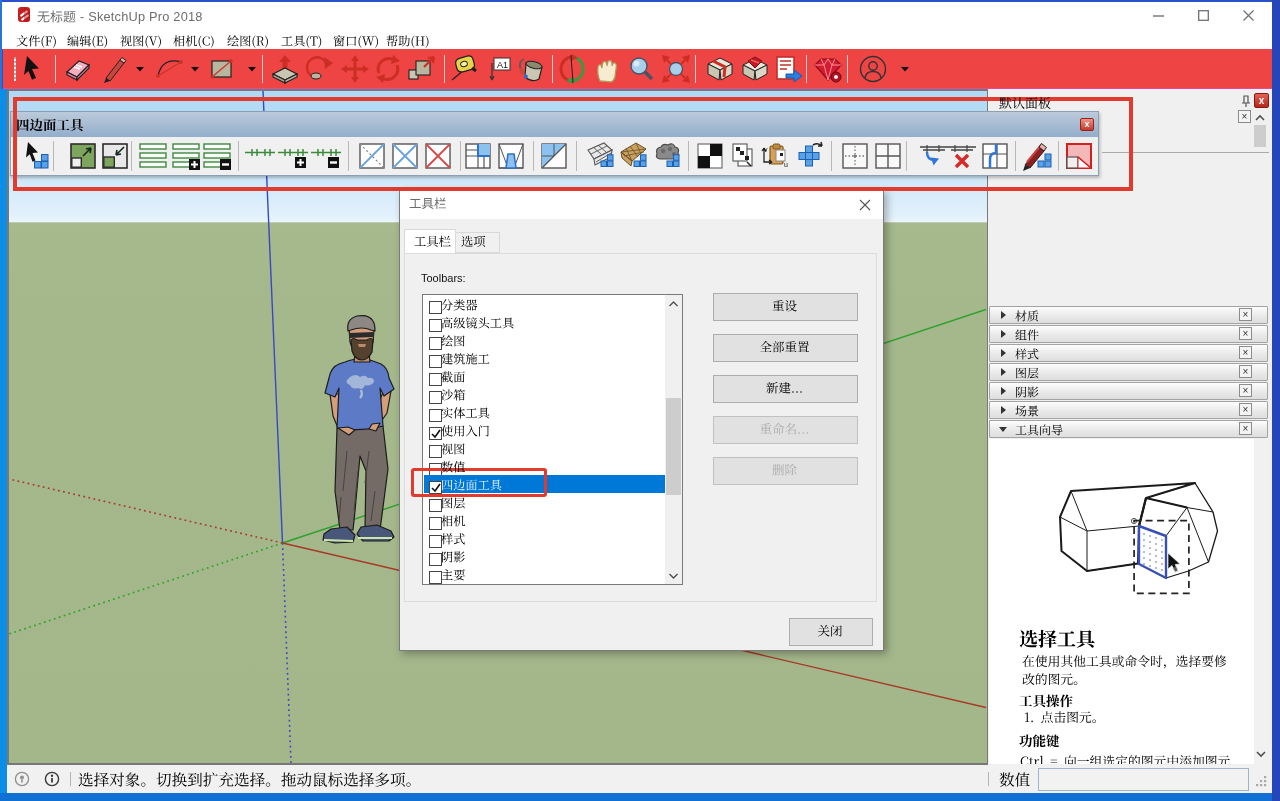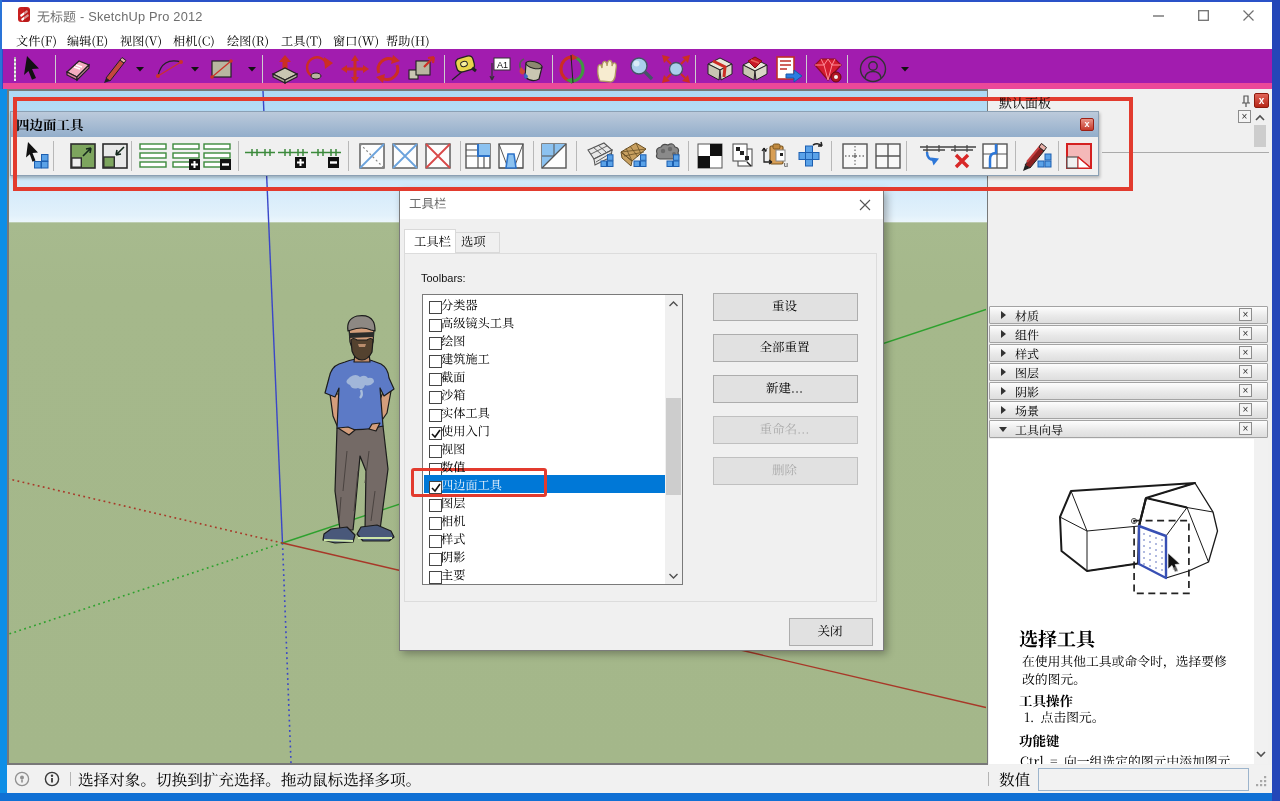--- a/index.html
+++ b/index.html
@@ -1,20 +1,20 @@
 <!DOCTYPE html>
 <html><head><meta charset="utf-8"><style>
 *{margin:0;padding:0;box-sizing:border-box}
 html,body{width:1280px;height:801px;overflow:hidden;font-family:"Liberation Sans",sans-serif}
 body{position:relative;background:#2a52c8}
 .abs{position:absolute}
 
 #titlebar{left:2px;top:2px;width:1270px;height:28px;background:#fff}
 #menubar{left:2px;top:30px;width:1270px;height:19px;background:#fff}
-#toolbar{left:3px;top:49px;width:1269px;height:40px;background:#a21caf;border-bottom:6px solid #ec4899}
+#toolbar{left:3px;top:49px;width:1269px;height:40px;background:#ef4444;border-bottom:1px solid #ec4899}
 #borderL{left:0;top:89px;width:7px;height:704px;background:#0d8ee6}
 #borderL2{left:0;top:0;width:2px;height:89px;background:#2a74d8}
 #borderR{right:0;top:0;width:8px;height:801px;background:#2446b8}
 #borderB{left:0;top:793px;width:1280px;height:8px;background:#1070d4}
 #client{left:7px;top:89px;width:1265px;height:676px;background:#f0f0f0}
 #viewport{left:0px;top:0px;width:981px;height:676px;border:2px solid #787878;border-right:1px solid #787878;overflow:hidden;background:linear-gradient(#aed9f4 0%,#c4e3f8 10%,#e2f1fb 18.5%,#ecf6fc 19.5%,#a7ba8e 19.6%,#a5b88b 30%,#a4b78a 100%)}
 
 #rpanel{left:981px;top:0px;width:284px;height:676px;background:#f0f0f0}
 .acc{position:absolute;left:8px;width:260px;height:18px;background:linear-gradient(#fdfdfd,#e8e8e8 60%,#dedede);border:1px solid #a3a3a3;border-radius:1px}
 .accx{position:absolute;width:13px;height:13px;background:#f4f4f4;border:1px solid #8c8c8c;font-size:10px;line-height:11px;text-align:center;color:#333}
@@ -350,21 +350,21 @@
 </div>
 <div class="abs" id="borderL"></div>
 <div class="abs" id="borderL2"></div>
 <div class="abs" id="borderB"></div>
 <div class="abs" id="borderR"></div>
 <svg class="abs" style="left:17px;top:6px;z-index:5" width="14" height="17" viewBox="0 0 14 17">
     <path d="M1,4 Q1,1 4,1 L10,1 Q13,1 13,4 L13,13 Q13,16 10,16 L4,16 Q1,16 1,13 Z" fill="#c82020"></path>
     <path d="M3,9 L10,4 L11,6 L4,11 Z M4,13 L11,8 L12,10 L5,15 Z" fill="#fff"></path>
     <path d="M7,1 L13,4 L13,13 Q13,16 10,16 L7,16 Z" fill="#a81414" opacity=".45"></path>
   </svg>
-<div class="abs" style="left:80px;top:9px;z-index:5;font-size:12.8px;color:#6e6e6e;letter-spacing:0.2px">- SketchUp Pro 2012</div>
+<div class="abs" style="left:80px;top:9px;z-index:5;font-size:12.8px;color:#6e6e6e;letter-spacing:0.2px">- SketchUp Pro 2018</div>
 <svg class="abs" style="left:1153px;top:15px;z-index:5" width="11" height="2" viewBox="0 0 11 2">
     <path d="M0,1 L11,1" stroke="#666" stroke-width="1.3"></path>
   </svg>
 <svg class="abs" style="left:1198px;top:10px;z-index:5" width="11" height="11" viewBox="0 0 11 11">
     <rect x="0.7" y="0.7" width="9.6" height="9.6" fill="none" stroke="#707070" stroke-width="1.3"></rect>
   </svg>
 <svg class="abs" style="left:1243px;top:10px;z-index:5" width="11" height="11" viewBox="0 0 11 11">
     <path d="M0.5,0.5 L10.5,10.5 M10.5,0.5 L0.5,10.5" stroke="#707070" stroke-width="1.2"></path>
   </svg>
 

